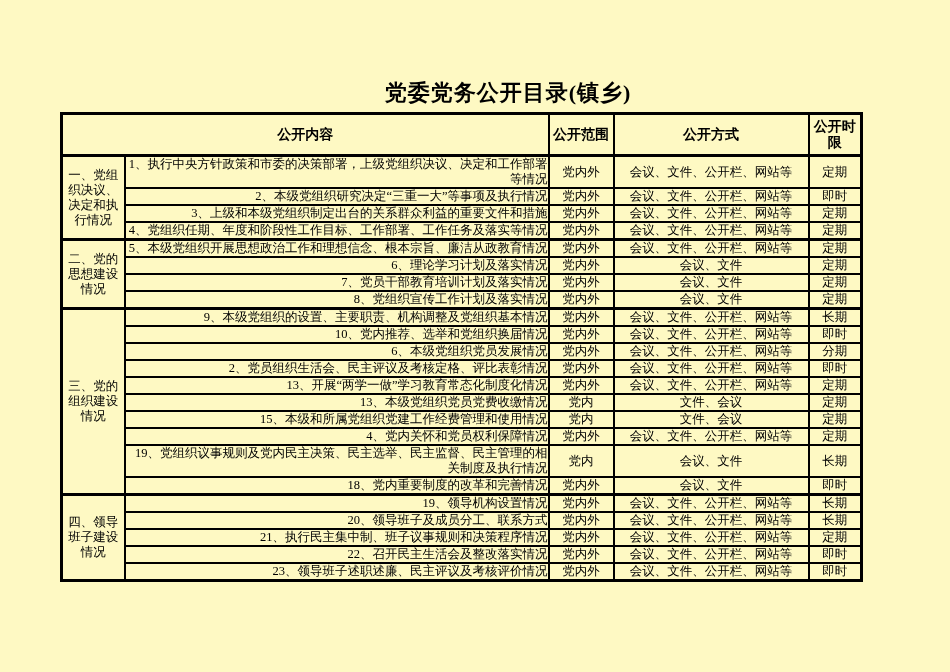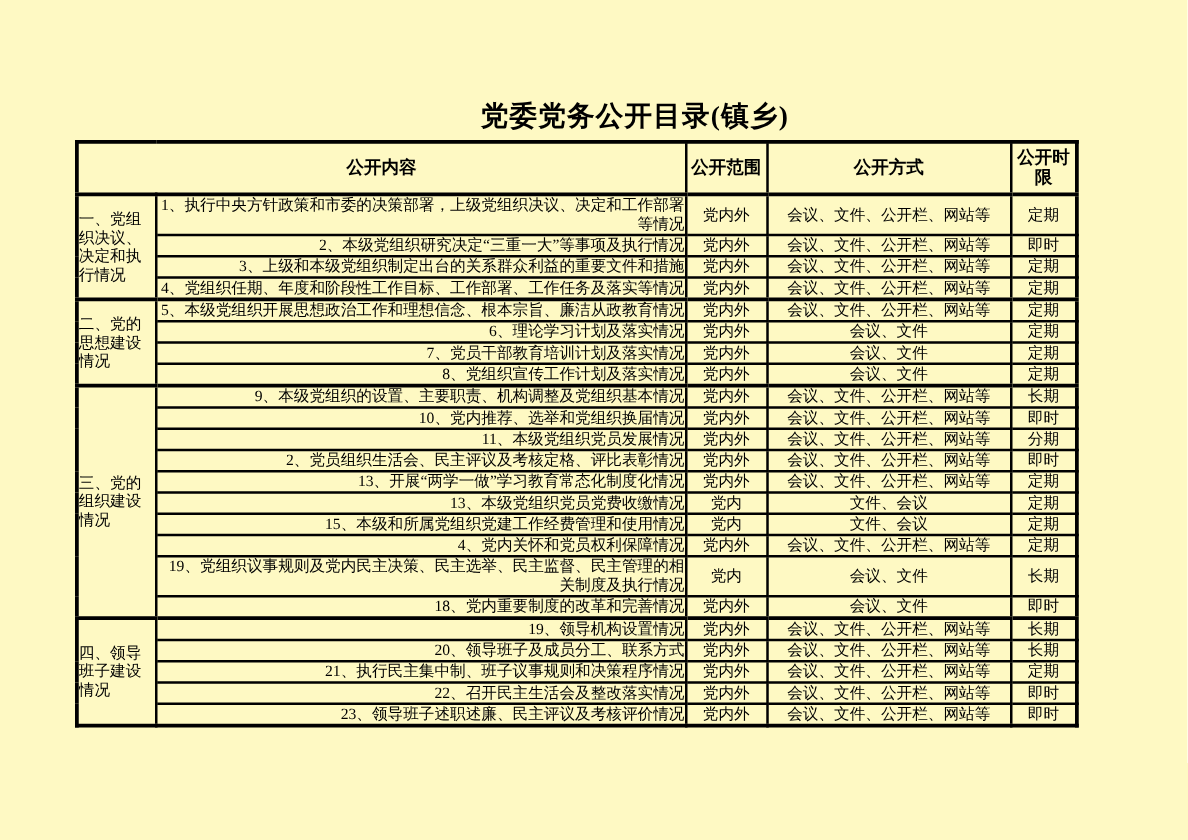--- a/index.html
+++ b/index.html
@@ -54,21 +54,21 @@
     font-size: 14px;
     font-weight: bold;
     height: 39px;
     text-align: center;
     border-bottom: 3px solid #000;
     line-height: 16px;
     padding: 0 2px;
   }
   tr.data-row { height: 16px; }
   td.group-label {
-    text-align: left;
+    text-align: center;
     padding: 0 5px;
   }
   td.content-cell {
     text-align: right;
     padding: 0 3px;
   }
   td.center-cell {
     text-align: center;
     padding: 0 1px;
   }
@@ -157,21 +157,21 @@
             <td class="center-cell">会议、文件、公开栏、网站等</td>
             <td class="center-cell">长期</td>
           </tr>
           <tr class="data-row">
             <td class="content-cell">10、党内推荐、选举和党组织换届情况</td>
             <td class="center-cell">党内外</td>
             <td class="center-cell">会议、文件、公开栏、网站等</td>
             <td class="center-cell">即时</td>
           </tr>
           <tr class="data-row">
-            <td class="content-cell">11、本级党组织党员发展情况</td>
+            <td class="content-cell">6、本级党组织党员发展情况</td>
             <td class="center-cell">党内外</td>
             <td class="center-cell">会议、文件、公开栏、网站等</td>
             <td class="center-cell">分期</td>
           </tr>
           <tr class="data-row">
             <td class="content-cell">2、党员组织生活会、民主评议及考核定格、评比表彰情况</td>
             <td class="center-cell">党内外</td>
             <td class="center-cell">会议、文件、公开栏、网站等</td>
             <td class="center-cell">即时</td>
           </tr>

